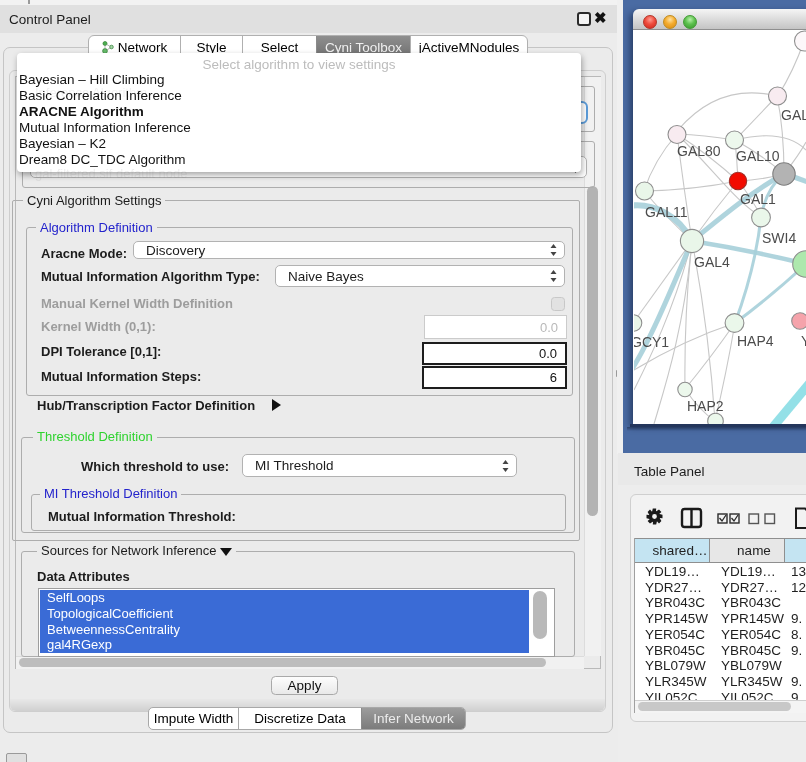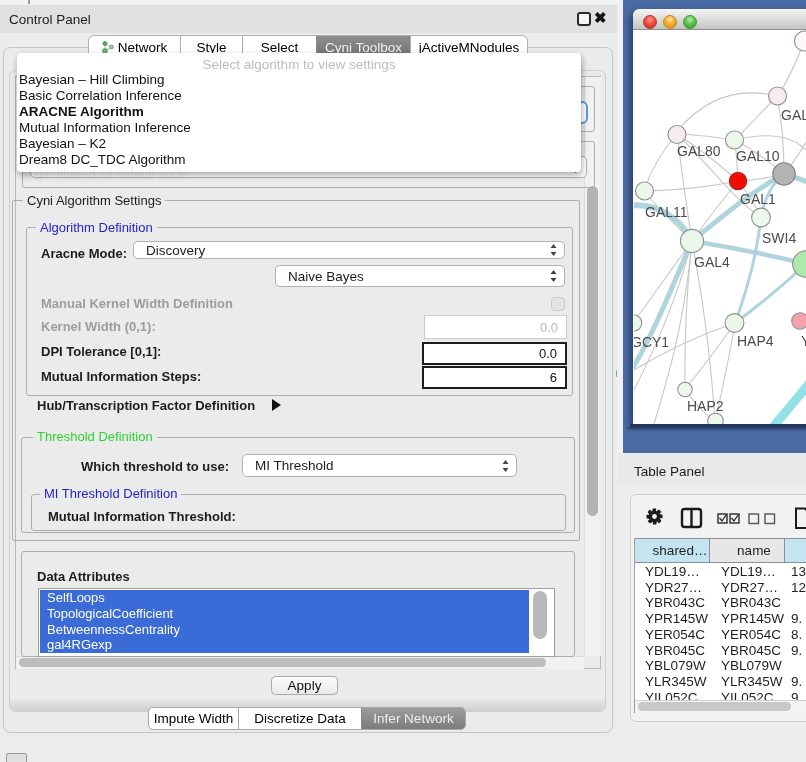--- a/index.html
+++ b/index.html
@@ -77,20 +77,21 @@
 
   <div class="abs t13 bold" style="left:41px;top:246px;">Aracne Mode:</div>
   <div class="combo" style="left:133px;top:241px;width:432px;height:18px;">
       <span class="ctext">Discovery</span>
     <svg class="arrows" viewBox="0 0 7 12">
         <path d="M3.5 0L6.5 4H0.5Z" fill="#444"></path>
         <path d="M3.5 12L6.5 8H0.5Z" fill="#444"></path>
       </svg>
     </div>
 
+  <div class="abs t13 bold" style="left:41px;top:269px;">Mutual Information Algorithm Type:</div>
   <div class="combo" style="left:275px;top:265px;width:290px;height:22px;">
       <span class="ctext">Naive Bayes</span>
     <svg class="arrows" viewBox="0 0 7 12">
         <path d="M3.5 0L6.5 4H0.5Z" fill="#444"></path>
         <path d="M3.5 12L6.5 8H0.5Z" fill="#444"></path>
       </svg>
     </div>
 
   <div class="abs t13 bold dis" style="left:41px;top:296px;">Manual Kernel Width Definition</div>
   <div class="abs" style="left:551px;top:297px;width:14px;height:14px;background:#e2e2e2;border:1px solid #c8c8c8;border-radius:3.5px;box-sizing:border-box;"></div>
@@ -117,20 +118,21 @@
         <path d="M3.5 0L6.5 4H0.5Z" fill="#444"></path>
         <path d="M3.5 12L6.5 8H0.5Z" fill="#444"></path>
       </svg>
     </div>
 
   <div class="abs grp" style="left:31px;top:494px;width:533px;height:35px;"></div>
   <div class="gtitle" style="left:40px;top:487px;color:#2323cc;">MI Threshold Definition</div>
   <div class="abs t13 bold" style="left:48px;top:509px;">Mutual Information Threshold:</div>
 
   <div class="abs grp" style="left:21px;top:551px;width:552px;height:104px;"></div>
+  <div class="gtitle" style="left:37px;top:544px;color:#1c1c1c;">Sources for Network Inference <span style="display:inline-block;width:0;height:0;border-top:8px solid #111;border-left:6px solid transparent;border-right:6px solid transparent;vertical-align:-1px;"></span></div>
 
   <div class="abs t13 bold" style="left:37px;top:569px;">Data Attributes</div>
   <div class="abs" style="left:38px;top:588px;width:517px;height:69px;background:#fff;border:1px solid #9e9e9e;box-sizing:border-box;overflow:hidden;">
     <div style="position:absolute;left:1px;top:1px;width:489px;height:63px;background:#3a6bd6;"></div>
     <div style="position:absolute;left:8px;top:1px;font-size:13px;line-height:15.8px;color:#fff;">SelfLoops<br>TopologicalCoefficient<br>BetweennessCentrality<br>gal4RGexp</div>
     <div style="position:absolute;left:494px;top:2px;width:14px;height:48px;background:#b9b9b9;border-radius:7px;"></div>
   </div>
 
   <div class="abs" style="left:271px;top:676px;width:67px;height:19px;background:linear-gradient(#fdfdfd,#e9e9e9);border:1px solid #a9a9a9;border-radius:4.5px;box-sizing:border-box;display:flex;align-items:center;justify-content:center;font-size:13.5px;color:#111;">Apply</div>
 

